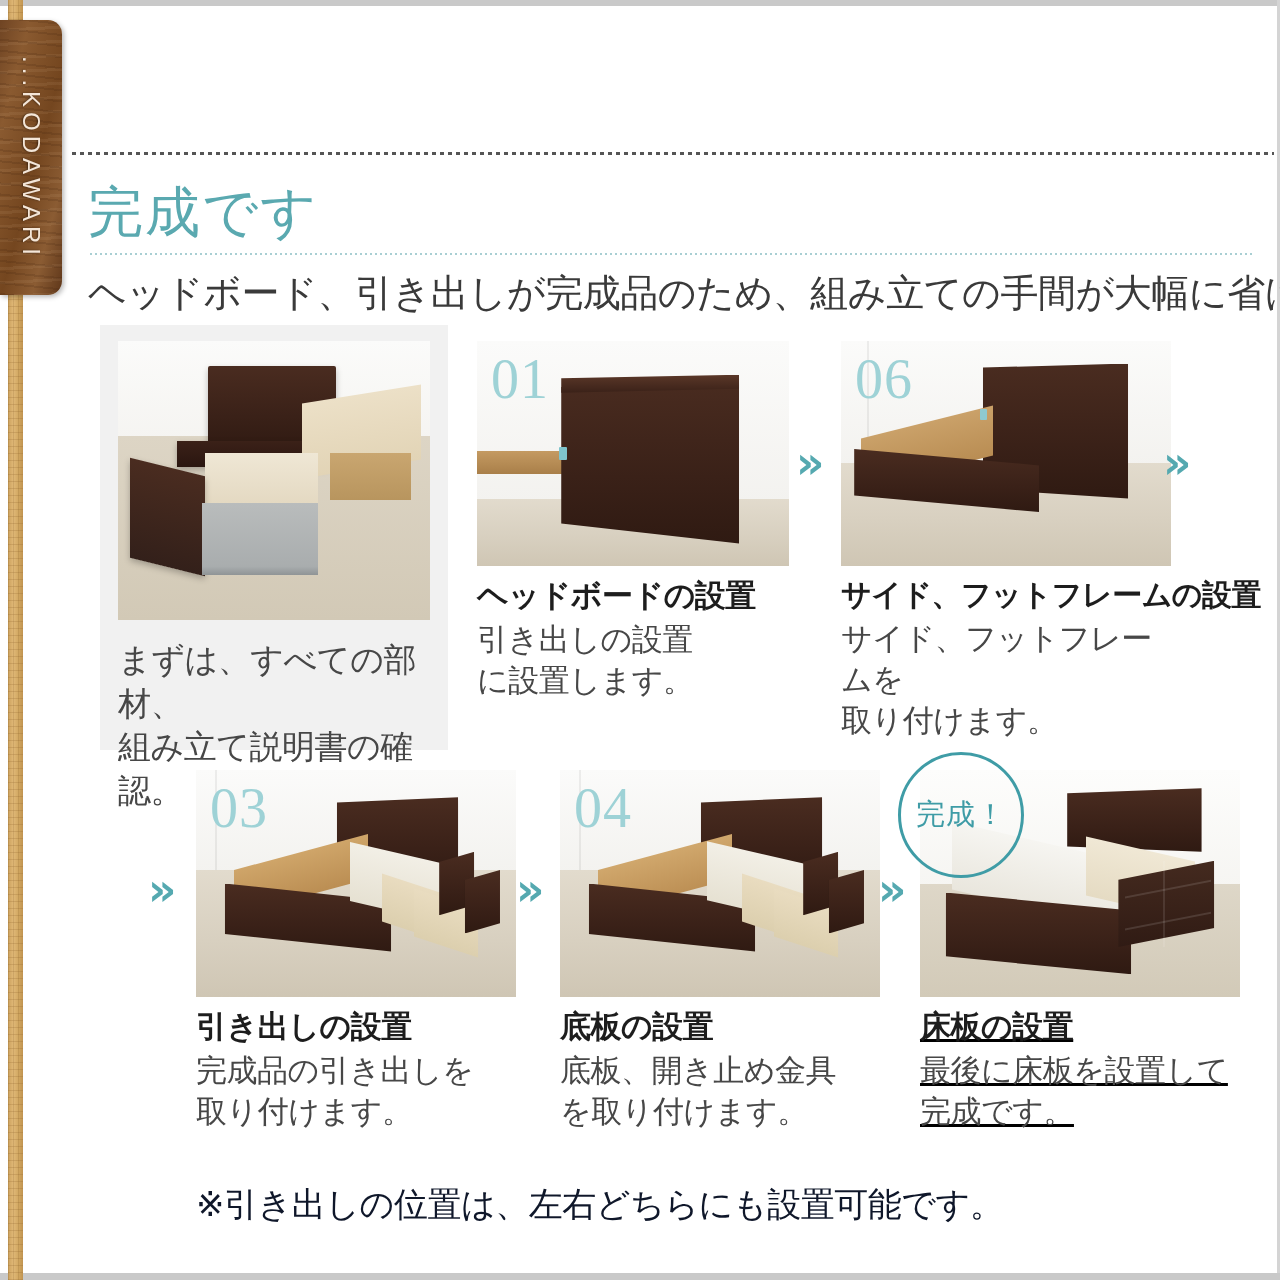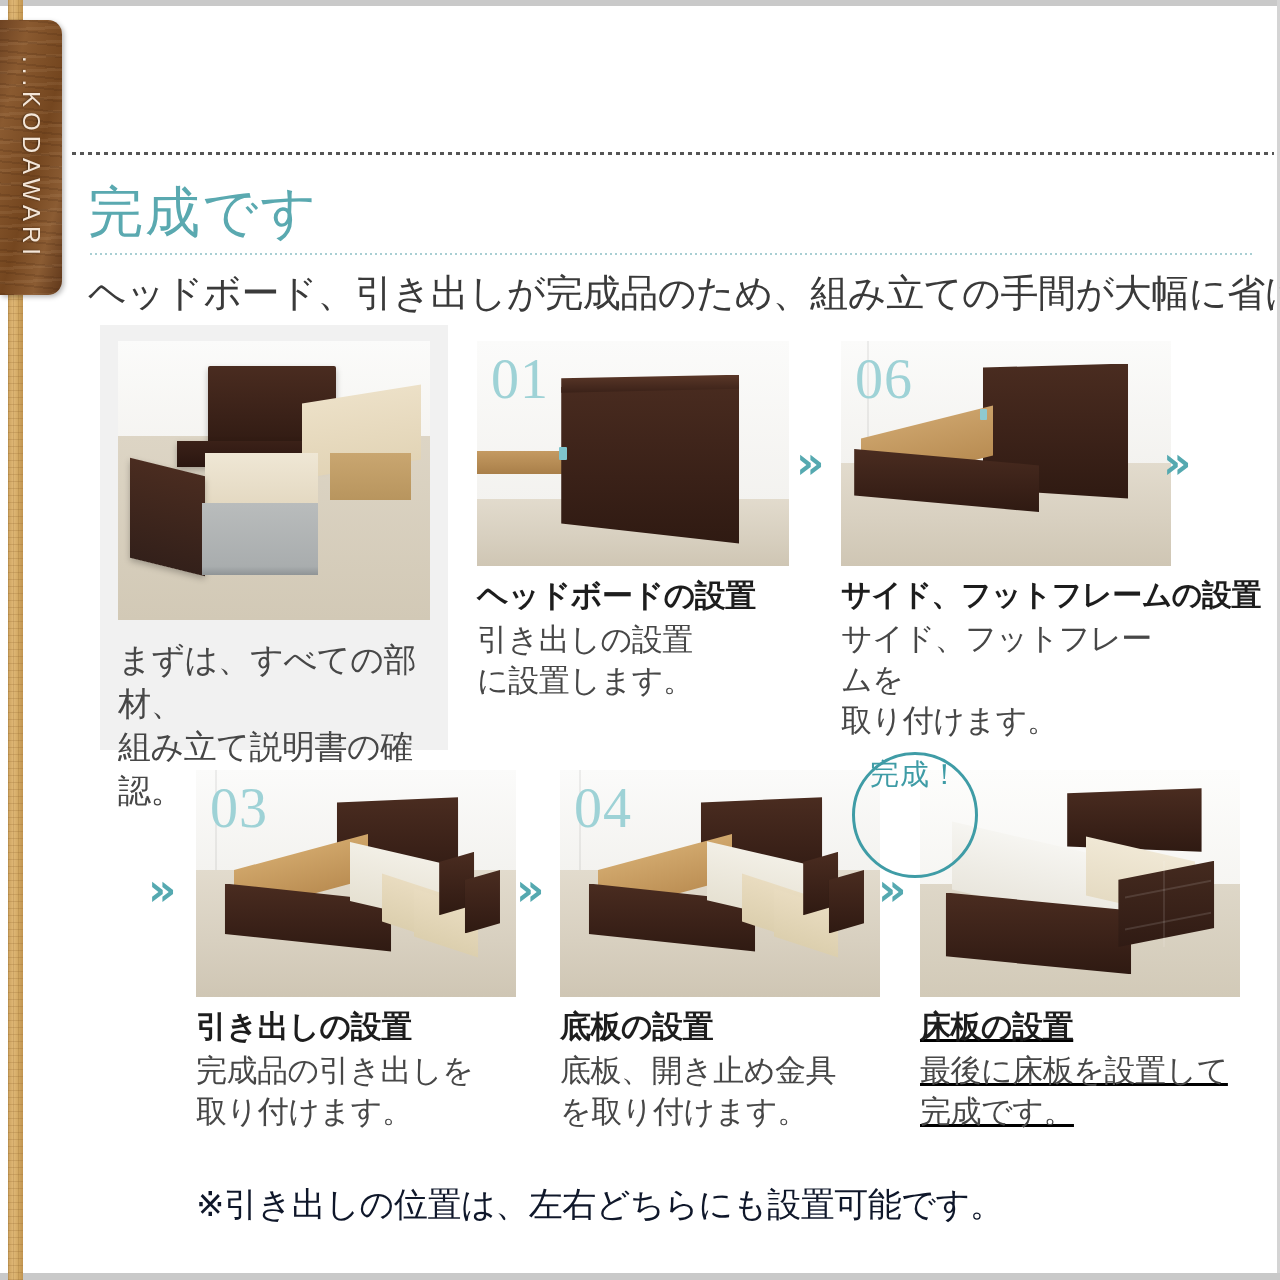--- a/index.html
+++ b/index.html
@@ -215,25 +215,26 @@
     font-size: 44px;
     font-weight: 800;
     letter-spacing: -6px;
     line-height: 1;
     font-family: "DejaVu Sans", sans-serif;
   }
 
   
   .done-circle {
     position: absolute;
-    left: 852px; top: 752px;
+    left: 898px; top: 752px;
     width: 126px; height: 126px;
     border-radius: 50%;
     border: 3px solid #3f9ca6;
     display: flex;
+    align-items: center;
     justify-content: center;
     background: transparent;
     z-index: 7;
   }
   .done-circle span {
     color: #3f9ca6;
     font-size: 29px;
     font-weight: 500;
     letter-spacing: 1px;
   }

